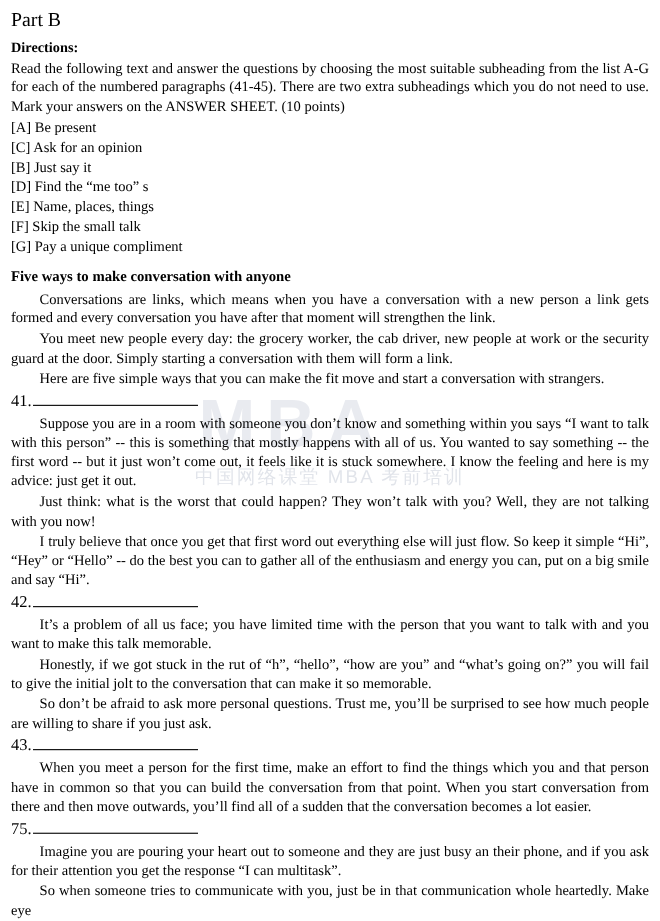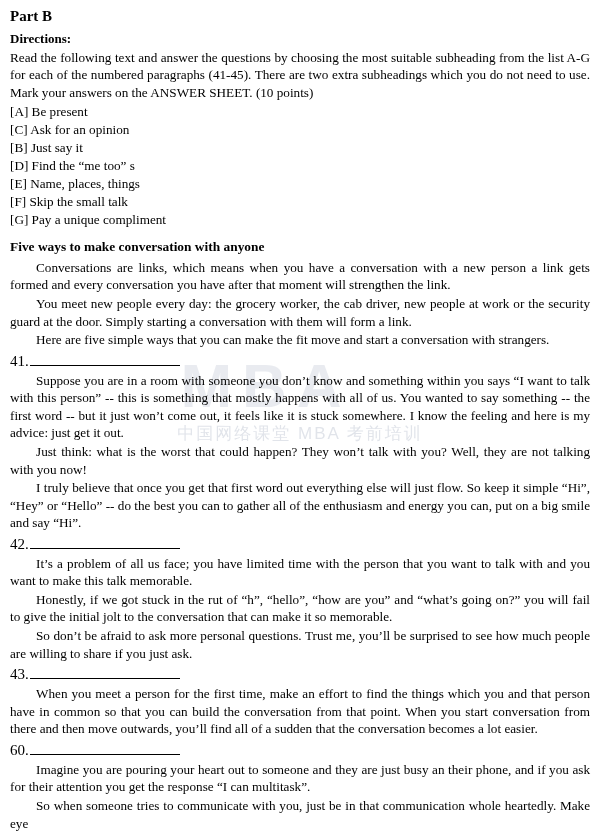--- a/index.html
+++ b/index.html
@@ -51,22 +51,22 @@
     pointer-events: none;
     user-select: none;
     z-index: 0;
     line-height: 1;
   }
   .content {
     position: relative;
     z-index: 1;
   }
   .part-title {
-    font-weight: bold;
-    font-size: 15px;
+    font-weight: normal;
+    font-size: 18px;
     margin: 0 0 6px 0;
   }
   .directions-label {
     font-weight: bold;
     font-size: 13px;
     margin: 0 0 2px 0;
     font-family: Liberation Serif, serif;
   }
   .directions-body {
     font-size: 13.2px;
@@ -153,19 +153,19 @@
     <p class="para">It’s a problem of all us face; you have limited time with the person that you want to talk with and you want to make this talk memorable.</p>
     <p class="para">Honestly, if we got stuck in the rut of “h”, “hello”, “how are you” and “what’s going on?” you will fail to give the initial jolt to the conversation that can make it so memorable.</p>
     <p class="para">So don’t be afraid to ask more personal questions. Trust me, you’ll be surprised to see how much people are willing to share if you just ask.</p>
 
     <div class="qline">
       <span class="qnum">43.</span><span class="blank"></span>
     </div>
     <p class="para">When you meet a person for the first time, make an effort to find the things which you and that person have in common so that you can build the conversation from that point. When you start conversation from there and then move outwards, you’ll find all of a sudden that the conversation becomes a lot easier.</p>
 
     <div class="qline">
-      <span class="qnum">60.</span><span class="blank"></span>
+      <span class="qnum">75.</span><span class="blank"></span>
     </div>
     <p class="para">Imagine you are pouring your heart out to someone and they are just busy an their phone, and if you ask for their attention you get the response “I can multitask”.</p>
     <p class="para">So when someone tries to communicate with you, just be in that communication whole heartedly. Make eye</p>
 
   </div>
 </div>
 
 </body></html>

